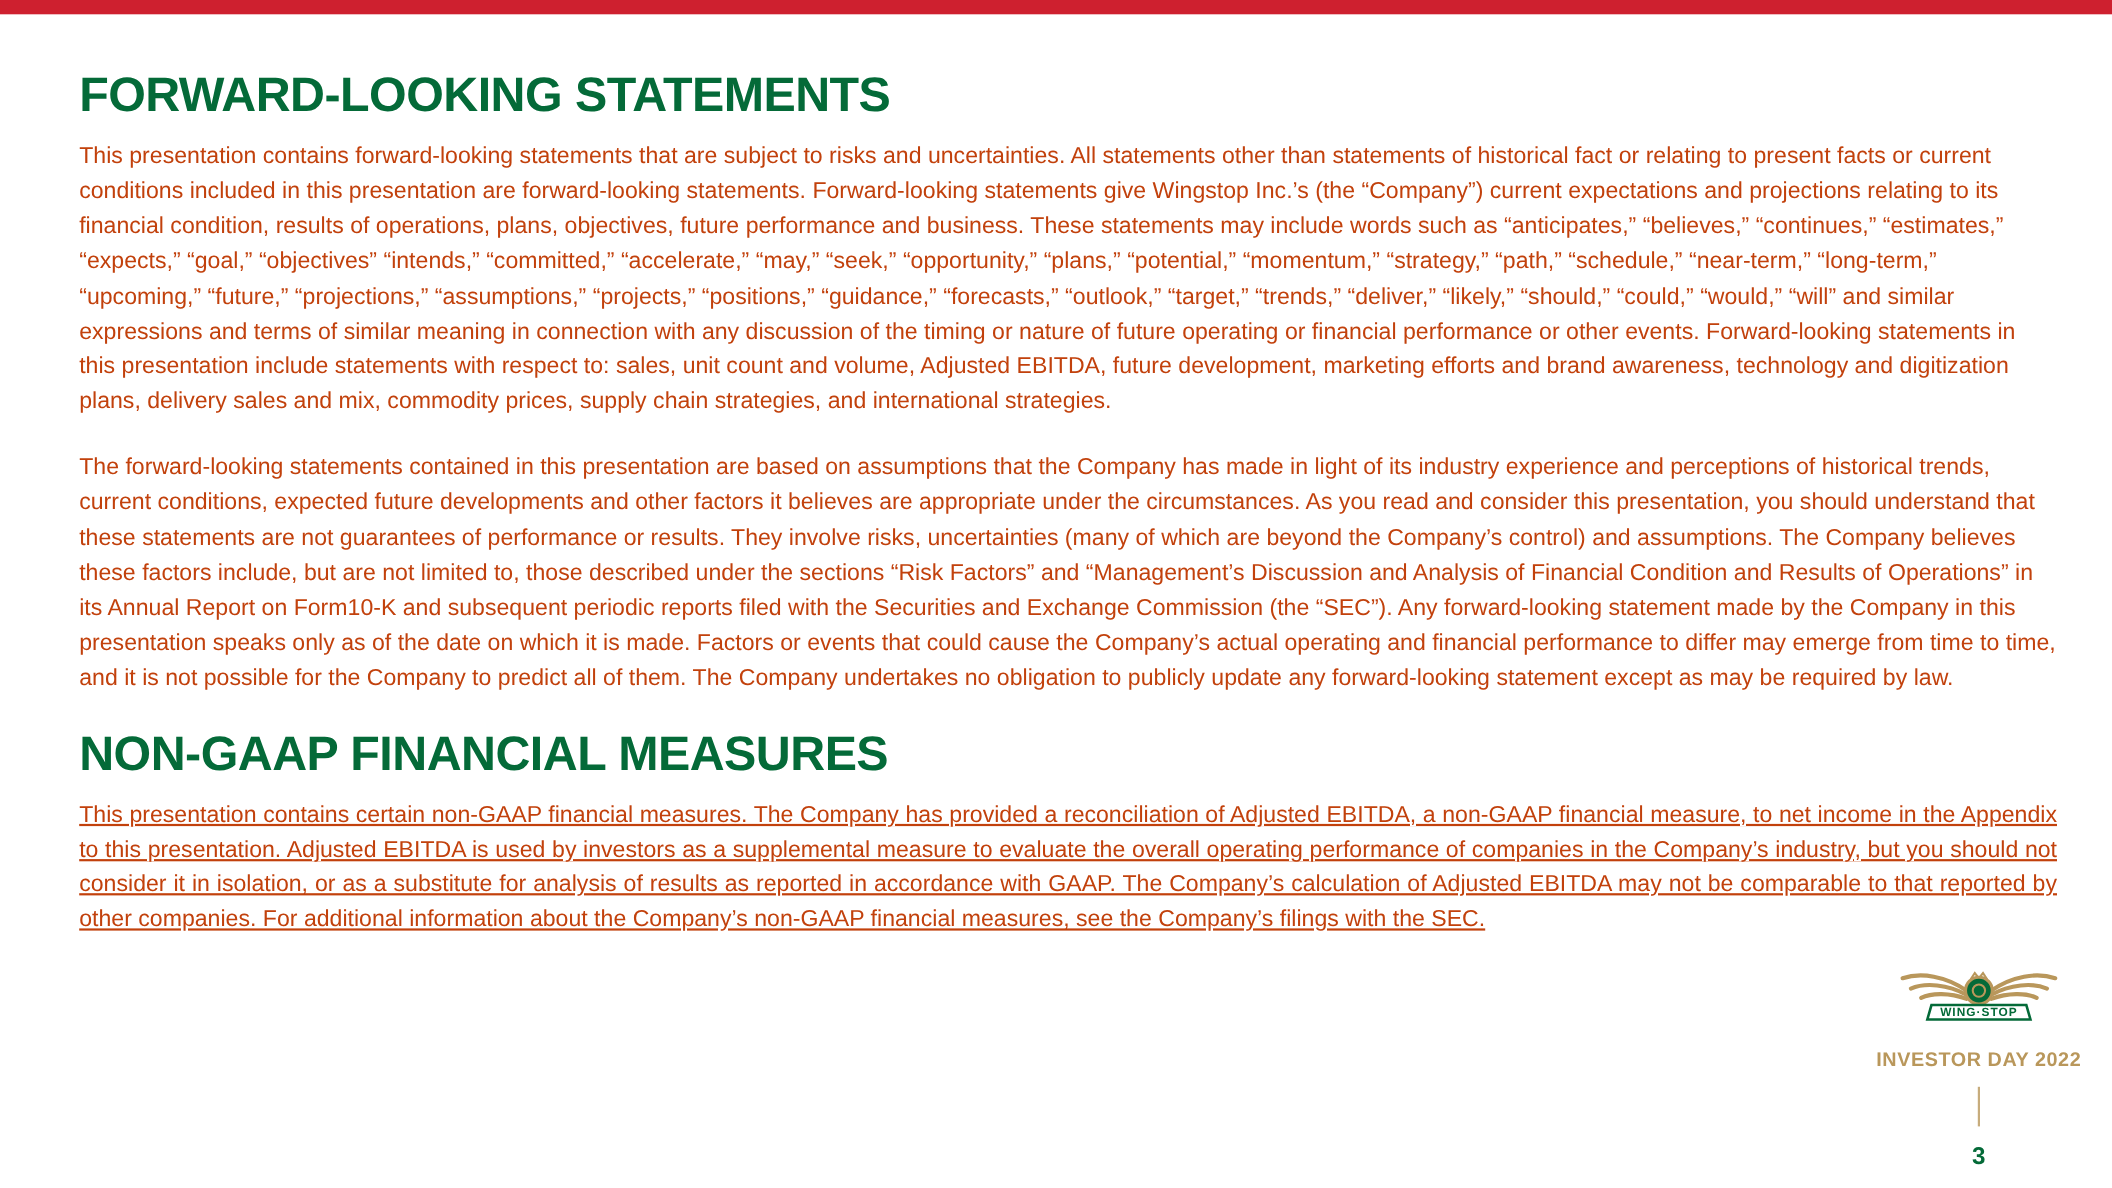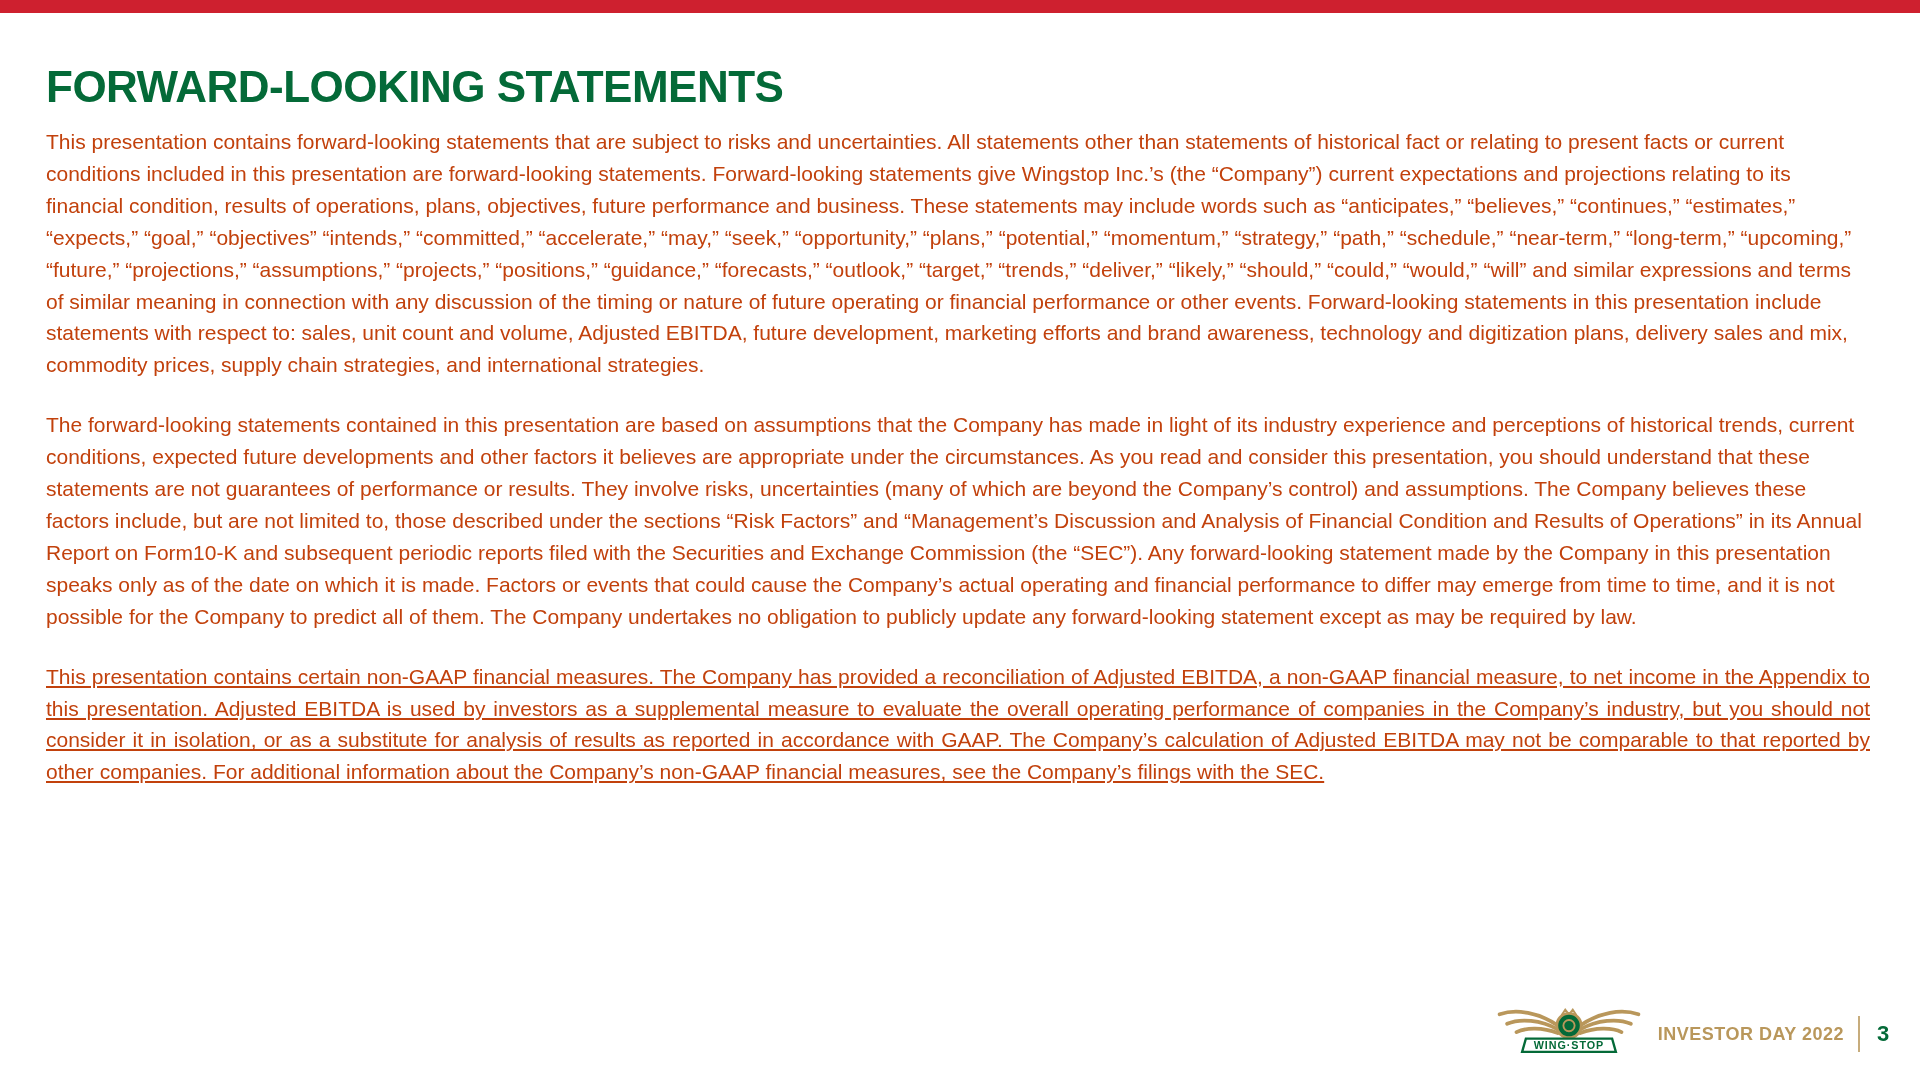--- a/index.html
+++ b/index.html
@@ -12,21 +12,21 @@
     overflow: hidden;
   }
   .top-bar {
     position: absolute;
     top: 0; left: 0;
     width: 100%;
     height: 13px;
     background: var(--accent_red, #ce202f);
   }
   .content {
-    padding: 62px 50px 0 46px;
+    padding: 62px 50px 0 72px;
   }
   .section-heading {
     font-size: 44px;
     font-weight: 700;
     letter-spacing: -0.5px;
     color: var(--brand_green, #046a38);
     margin-bottom: 14px;
   }
   .para {
     font-size: 21px;
@@ -36,20 +36,21 @@
   }
   .para.justify { text-align: justify; text-decoration: underline; }
   .section-non-gaap { margin-top: 14px; }
   .footer {
     position: absolute;
     right: 28px;
     bottom: 16px;
     display: flex;
     align-items: center;
     gap: 14px;
+    flex-direction: column;
   }
   .footer-label {
     font-weight: 700;
     font-size: 18px;
     letter-spacing: 0.5px;
     color: var(--gold, #b9975b);
     white-space: nowrap;
   }
   .footer-divider {
     width: 2px;
@@ -73,20 +74,21 @@
 
 <div class="content">
 
   <section>
     <h1 class="section-heading">FORWARD-LOOKING STATEMENTS</h1>
     <p class="para">This presentation contains forward-looking statements that are subject to risks and uncertainties. All statements other than statements of historical fact or relating to present facts or current conditions included in this presentation are forward-looking statements. Forward-looking statements give Wingstop Inc.’s (the “Company”) current expectations and projections relating to its financial condition, results of operations, plans, objectives, future performance and business. These statements may include words such as “anticipates,” “believes,” “continues,” “estimates,” “expects,” “goal,” “objectives” “intends,” “committed,” “accelerate,” “may,” “seek,” “opportunity,” “plans,” “potential,” “momentum,” “strategy,” “path,” “schedule,” “near-term,” “long-term,” “upcoming,” “future,” “projections,” “assumptions,” “projects,” “positions,” “guidance,” “forecasts,” “outlook,” “target,” “trends,” “deliver,” “likely,” “should,” “could,” “would,” “will” and similar expressions and terms of similar meaning in connection with any discussion of the timing or nature of future operating or financial performance or other events.  Forward-looking statements in this presentation include statements with respect to: sales, unit count and volume, Adjusted EBITDA, future development, marketing efforts and brand awareness, technology and digitization plans, delivery sales and mix, commodity prices, supply chain strategies, and international strategies.</p>
     <p class="para">The forward-looking statements contained in this presentation are based on assumptions that the Company has made in light of its industry experience and perceptions of historical trends, current conditions, expected future developments and other factors it believes are appropriate under the circumstances. As you read and consider this presentation, you should understand that these statements are not guarantees of performance or results. They involve risks, uncertainties (many of which are beyond the Company’s control) and assumptions. The Company believes these factors include, but are not limited to, those described under the sections “Risk Factors” and “Management’s Discussion and Analysis of Financial Condition and Results of Operations” in its Annual Report on Form10-K and subsequent periodic reports filed with the Securities and Exchange Commission (the “SEC”). Any forward-looking statement made by the Company in this presentation speaks only as of the date on which it is made. Factors or events that could cause the Company’s actual operating and financial performance to differ may emerge from time to time, and it is not possible for the Company to predict all of them. The Company undertakes no obligation to publicly update any forward-looking statement except as may be required by law.</p>
   </section>
 
   <section class="section-non-gaap">
+    <h1 class="section-heading">NON-GAAP FINANCIAL MEASURES</h1>
     <p class="para justify">This presentation contains certain non-GAAP financial measures. The Company has provided a reconciliation of Adjusted EBITDA, a non-GAAP financial measure, to net income in the Appendix to this presentation. Adjusted EBITDA is used by investors as a supplemental measure to evaluate the overall operating performance of companies in the Company’s industry, but you should not consider it in isolation, or as a substitute for analysis of results as reported in accordance with GAAP. The Company’s calculation of Adjusted EBITDA may not be comparable to that reported by other companies. For additional information about the Company’s non-GAAP financial measures, see the Company’s filings with the SEC.</p>
   </section>
 
 </div>
 
 <div class="footer">
   <span class="logo-wrap">
     <svg width="150" height="60" viewBox="0 0 160 62" aria-hidden="true">
       <g stroke="#b9975b" stroke-width="4" fill="none" stroke-linecap="round">
         <path d="M68 22 C 48 8, 24 4, 6 10"></path>

